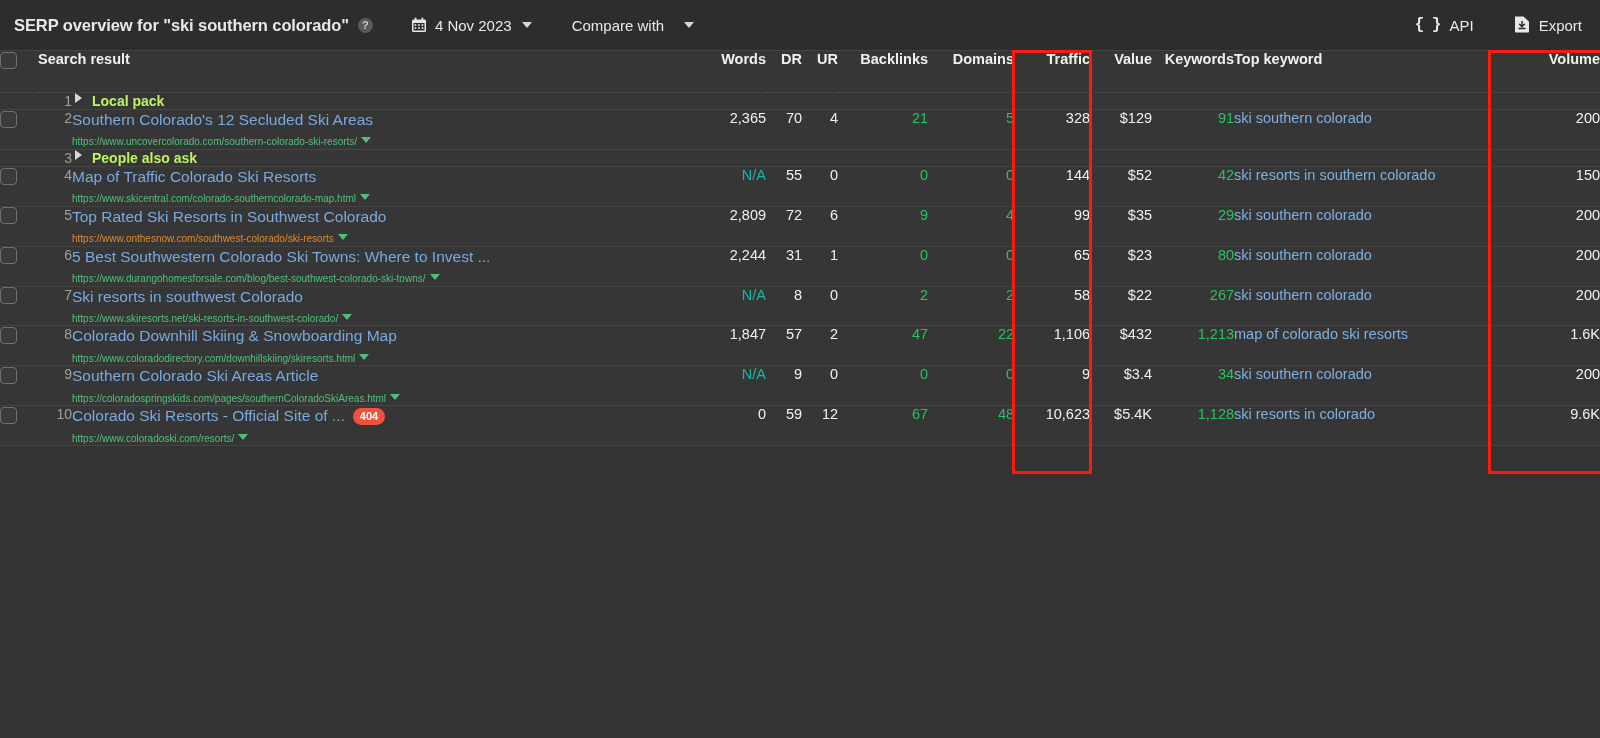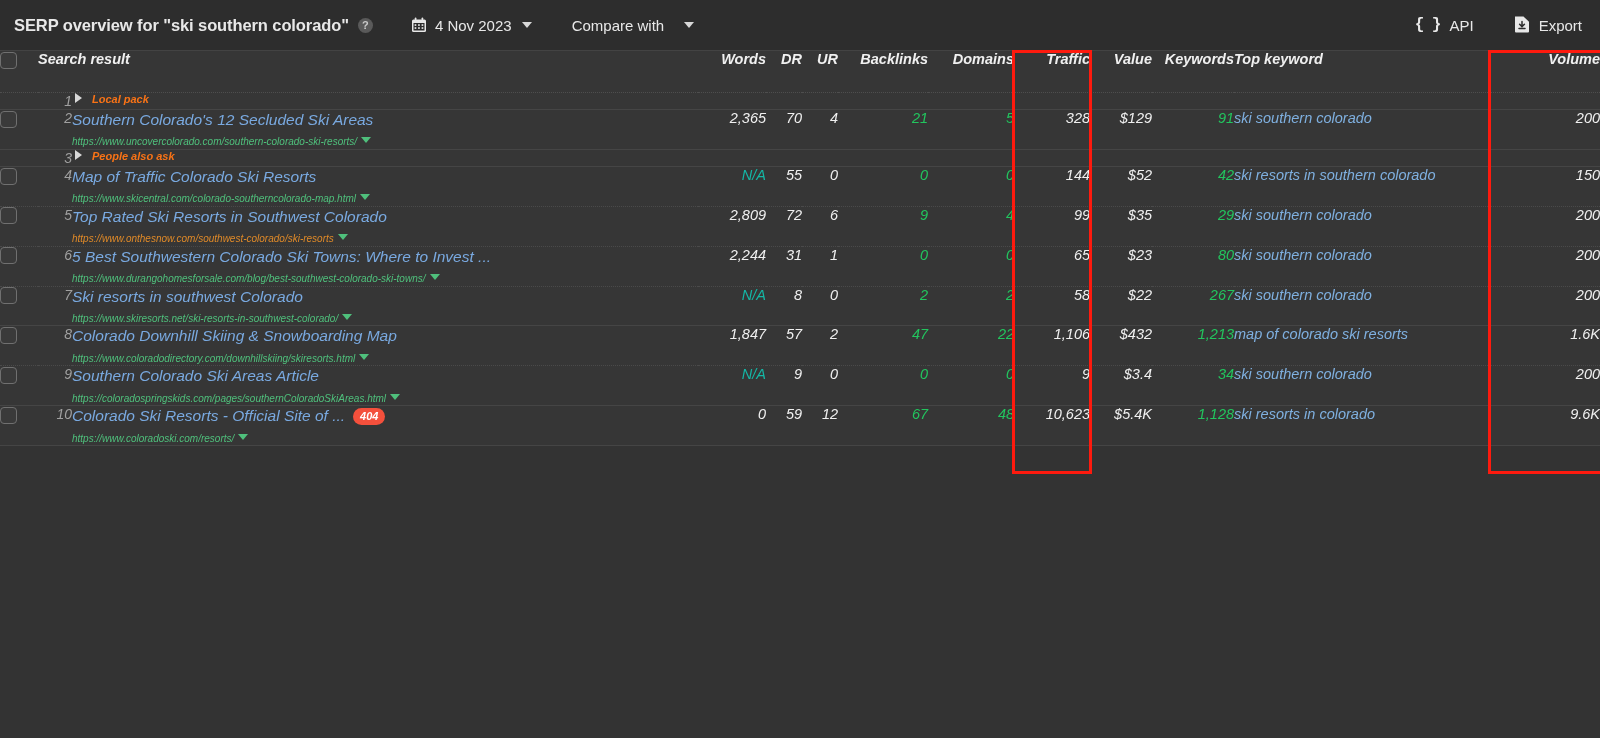--- a/index.html
+++ b/index.html
@@ -73,21 +73,21 @@
     color: #e8e8e8; font-size: 15px; cursor: pointer;
     white-space: nowrap;
   }
   .api-glyph {
     font-family: "Liberation Mono", monospace;
     font-size: 16px; font-weight: 700; color: #e8e8e8;
     letter-spacing: -1px;
   }
 
   
-  .table-wrap { position: relative; background: #363636; font-style: italic; }
+  .table-wrap { position: relative; background: #363636; }
   table.serp {
     width: 1600px;
     border-collapse: collapse;
     table-layout: fixed;
   }
   table.serp th, table.serp td {
     padding: 0;
     vertical-align: top;
   }
   thead th {
@@ -166,21 +166,21 @@
     font-weight: 700;
     border-radius: 9px;
     padding: 2px 7px 2px 7px;
     margin-left: 8px;
     vertical-align: 1px;
     line-height: 1.15;
   }
   
   .group-label {
     display: flex; align-items: flex-start; gap: 10px;
-    font-size: 11px; font-weight: 700; color: #f97316;
+    font-size: 14px; font-weight: 700; color: #bef264;
     cursor: pointer;
     padding-left: 3px;
   }
   .caret-right {
     width: 0; height: 0;
     border-top: 5px solid transparent;
     border-bottom: 5px solid transparent;
     border-left: 7px solid #d8d8d8;
     display: inline-block;
   }

